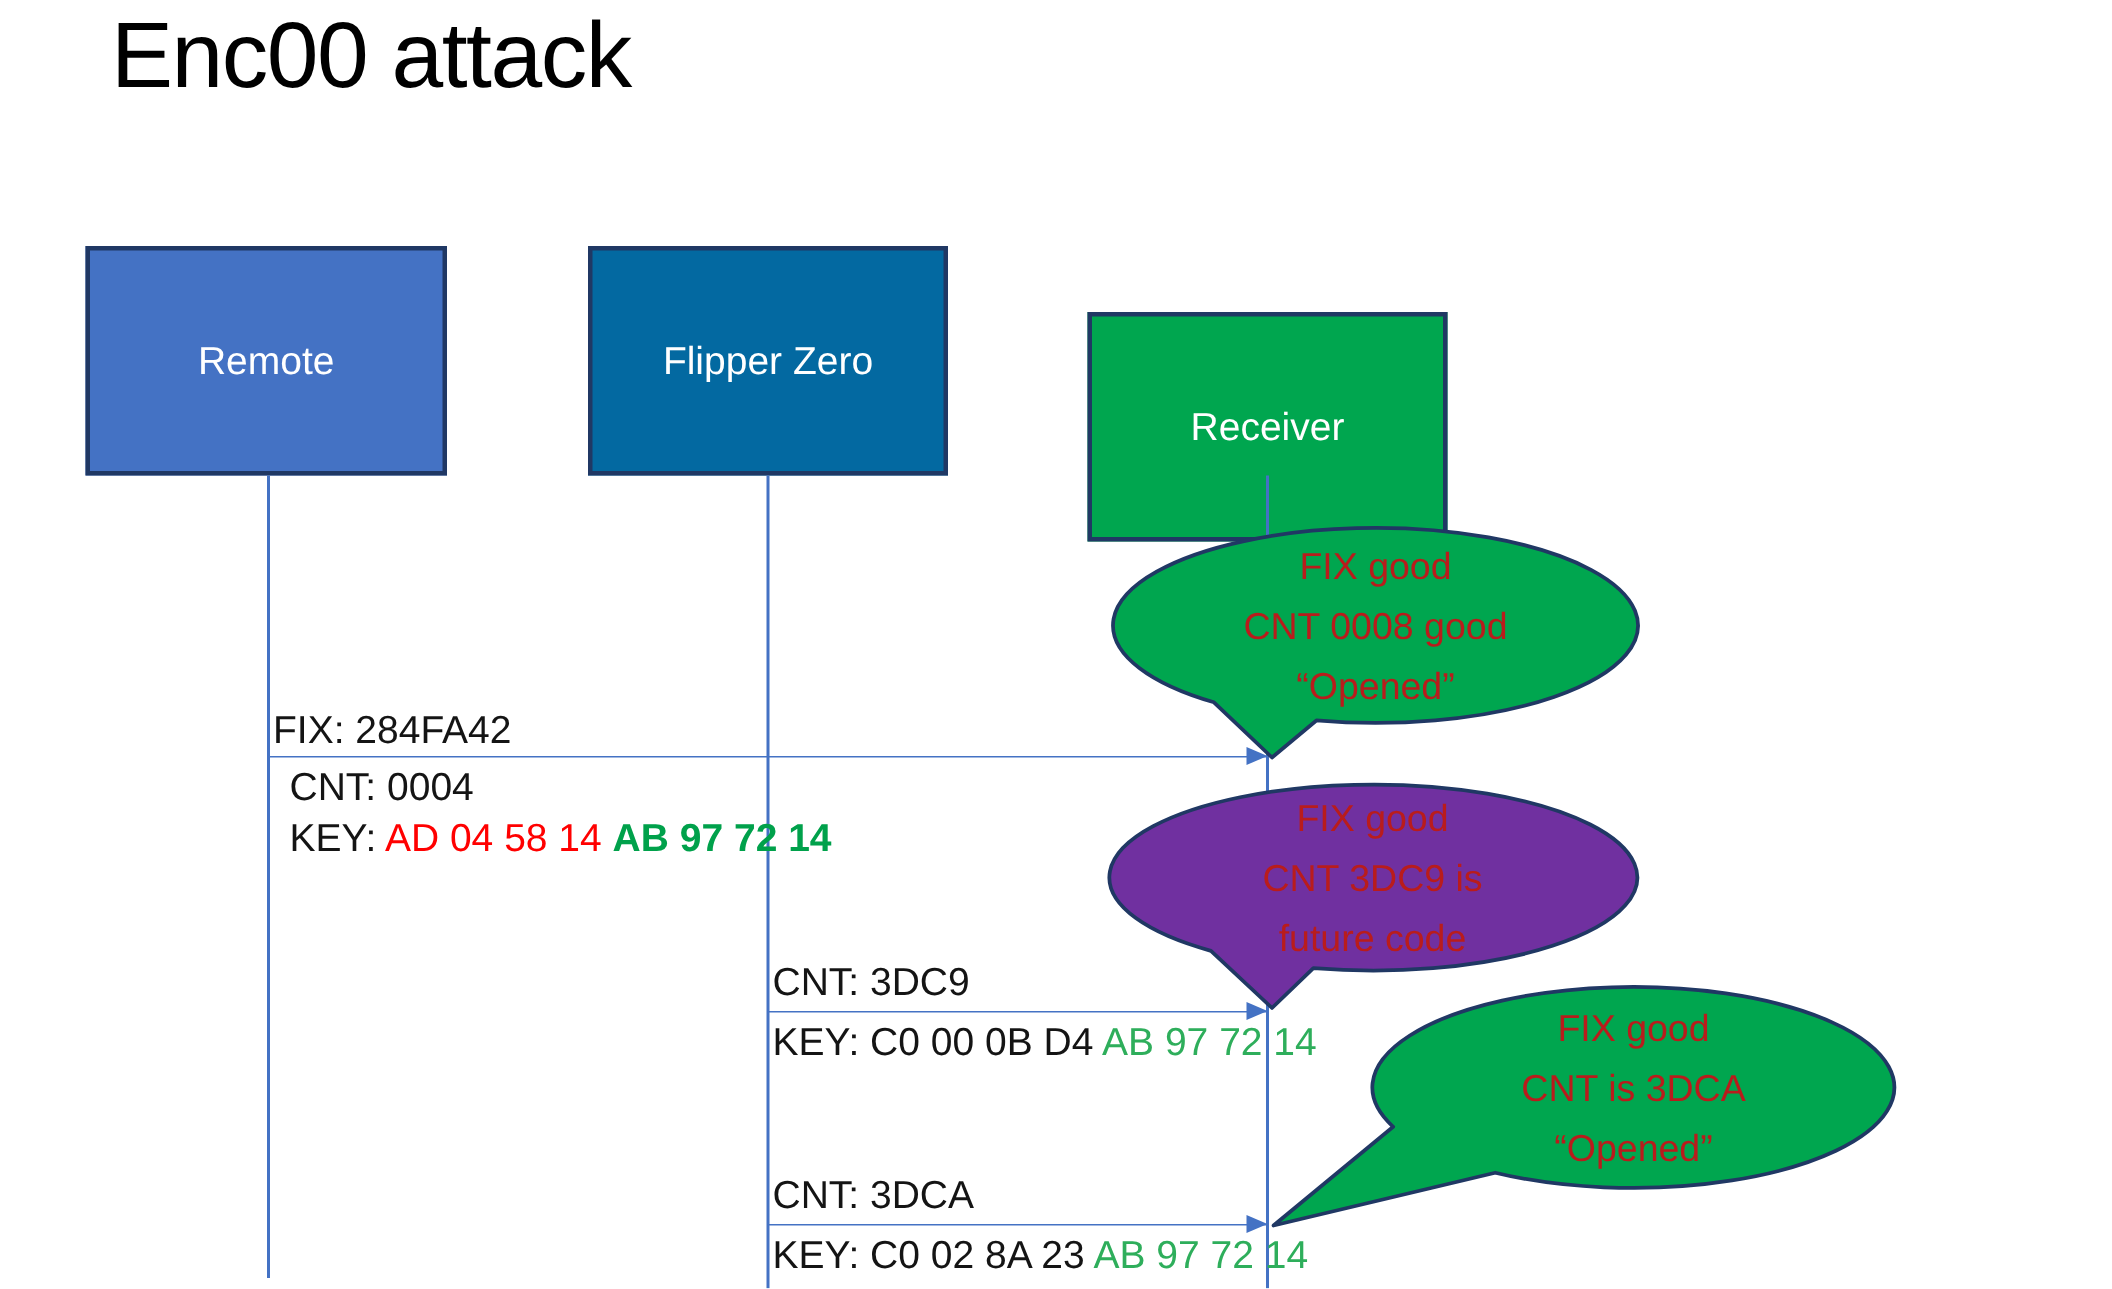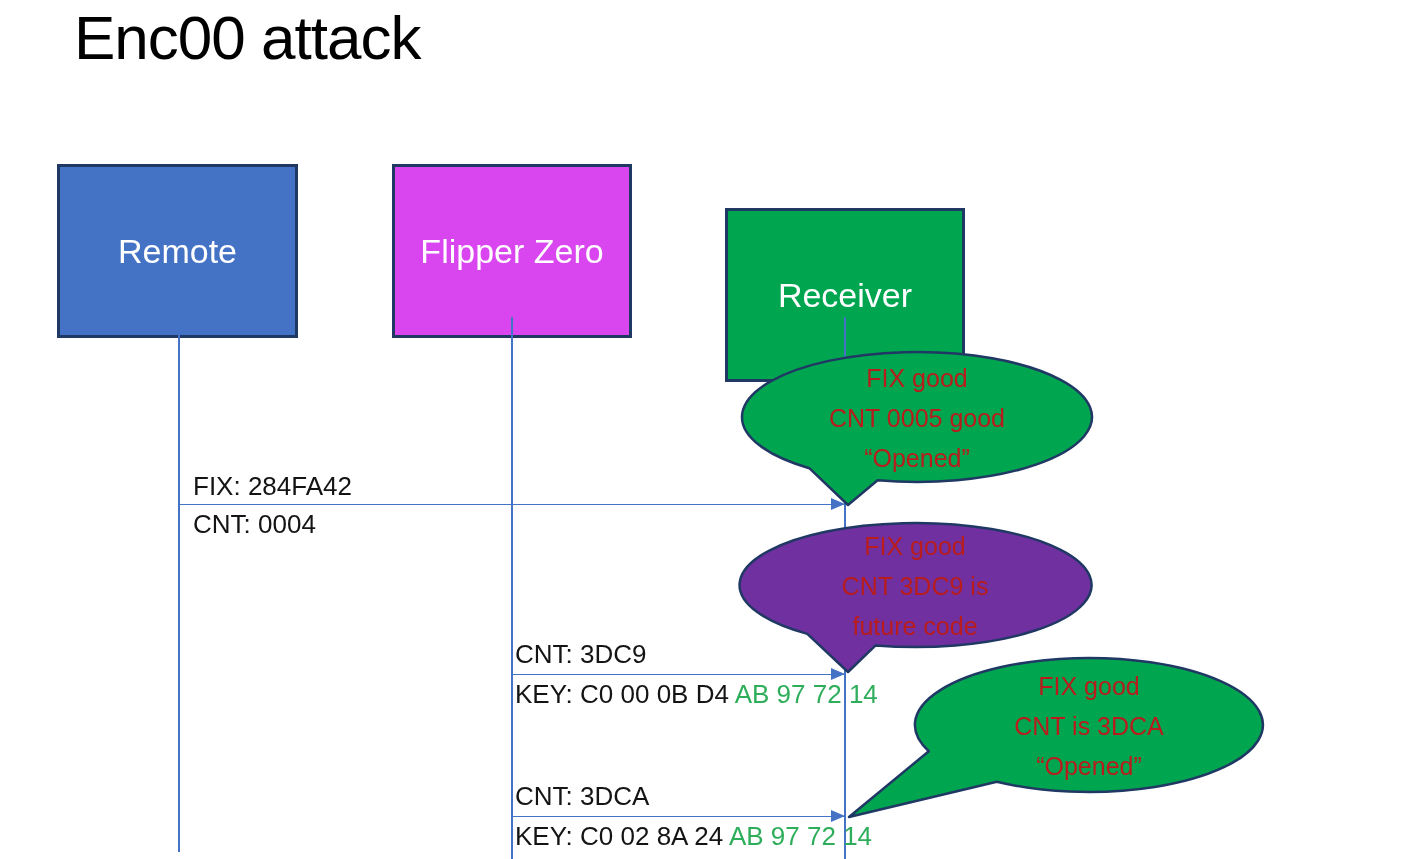--- a/index.html
+++ b/index.html
@@ -7,47 +7,47 @@
     position:relative;width:1408px;height:859px;background:#ffffff;overflow:hidden;
     font-family:"Liberation Sans",sans-serif;
   }
   
   .slide-title{
     position:absolute;left:74px;top:2px;font-size:62px;font-weight:300;
     color:#000;letter-spacing:-1px;white-space:nowrap;
   }
   
   .actor{
-    position:absolute;top:164px;height:174px;border:3px solid #203864;
+    position:absolute;top:164px;height:153px;border:3px solid #203864;
     box-sizing:border-box;display:flex;align-items:center;justify-content:center;
-    color:#fff;font-size:34px;
+    color:#fff;font-size:26px;
   }
   .actor.remote{left:57px;width:241px;background:#4472C4;}
-  .actor.flipper{left:392px;width:240px;background:#d946ef;}
+  .actor.flipper{left:392px;width:240px;background:#0369a1;}
   .actor.receiver{left:725px;width:240px;background:#00A64F;margin-top:44px;}
   
   .lifeline{position:absolute;width:1.6px;background:#4472C4;top:317px;z-index:1;}
   .lifeline.remote{left:178px;height:535px;}
   .lifeline.flipper{left:511px;height:542px;}
   .lifeline.receiver{left:844px;height:542px;}
   
   .arrow{position:absolute;height:0;border-top:1.6px solid #4472C4;z-index:2;}
   .arrow .head{
     position:absolute;right:0;top:-7px;width:0;height:0;
     border-left:14px solid #4472C4;border-top:6px solid transparent;border-bottom:6px solid transparent;
   }
   .arrow.m1{left:179px;top:504px;width:666px;}
   .arrow.m2{left:512px;top:674px;width:333px;}
   .arrow.m3{left:512px;top:816px;width:333px;}
   
   .msg{position:absolute;font-size:26px;color:#141414;white-space:nowrap;z-index:4;}
   .msg .red{color:#FF0000;}
   .msg .green-bold{color:#00A14B;font-weight:bold;}
   .msg .green{color:#2EAE5B;}
-  .m1-fix{left:193px;top:471px;}
+  .m1-fix{left:182px;top:471px;}
   .m1-cnt{left:193px;top:509px;}
   .m1-key{left:193px;top:543px;}
   .m2-cnt{left:515px;top:639px;}
   .m2-key{left:515px;top:679px;text-align:right;}
   .m3-cnt{left:515px;top:781px;}
   .m3-key{left:515px;top:821px;}
   
   #bubbles{position:absolute;left:0;top:0;z-index:3;}
   .bubble-path{stroke:#203864;stroke-width:2.5;stroke-linejoin:round;}
   .bubble-text{
@@ -84,36 +84,37 @@
   </div>
   <div class="arrow m2">
     <span class="head"></span>
   </div>
   <div class="arrow m3">
     <span class="head"></span>
   </div>
 
   <div class="msg m1-fix">FIX: 284FA42</div>
   <div class="msg m1-cnt">CNT: 0004</div>
+  <div class="msg m1-key"><span>KEY: </span><span class="red">AD 04 58 14 </span><span class="green-bold">AB 97 72 14</span></div>
 
   <div class="msg m2-cnt">CNT: 3DC9</div>
   <div class="msg m2-key"><span>KEY: C0 00 0B D4 </span><span class="green">AB 97 72 14</span></div>
 
   <div class="msg m3-cnt">CNT: 3DCA</div>
-  <div class="msg m3-key"><span>KEY: C0 02 8A 24 </span><span class="green">AB 97 72 14</span></div>
+  <div class="msg m3-key"><span>KEY: C0 02 8A 23 </span><span class="green">AB 97 72 14</span></div>
 
   <svg id="bubbles" width="1408" height="859" viewBox="0 0 1408 859">
     <path class="bubble-path" d="M 809.3 468.2 A 175 65 0 1 1 877.6 480.3 L 848 505 Z" fill="#00A64F"></path>
     <path class="bubble-path" d="M 807.3 633.9 A 176 62 0 1 1 875.6 645.4 L 848 672 Z" fill="#7030A0"></path>
     <path class="bubble-path" d="M 928.8 751.2 A 174 67 0 1 1 996.8 781.8 L 849 817 Z" fill="#00A64F"></path>
   </svg>
 
   <div class="bubble-text bt1">
     <div>FIX good</div>
-    <div>CNT 0005 good</div>
+    <div>CNT 0008 good</div>
     <div>“Opened”</div>
   </div>
   <div class="bubble-text bt2">
     <div>FIX good</div>
     <div>CNT 3DC9 is</div>
     <div>future code</div>
   </div>
   <div class="bubble-text bt3">
     <div>FIX good</div>
     <div>CNT is 3DCA</div>

